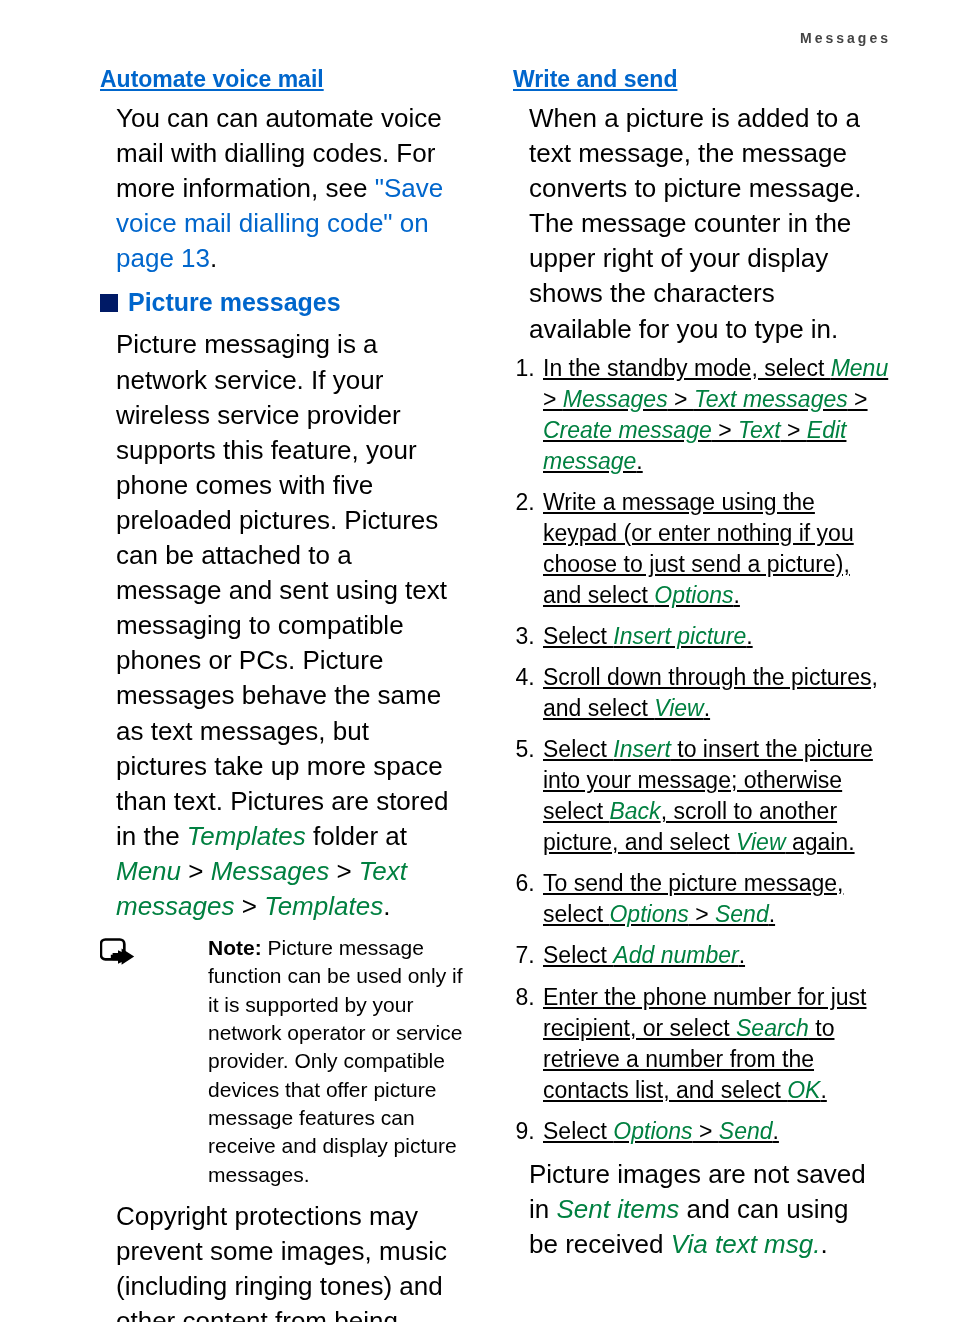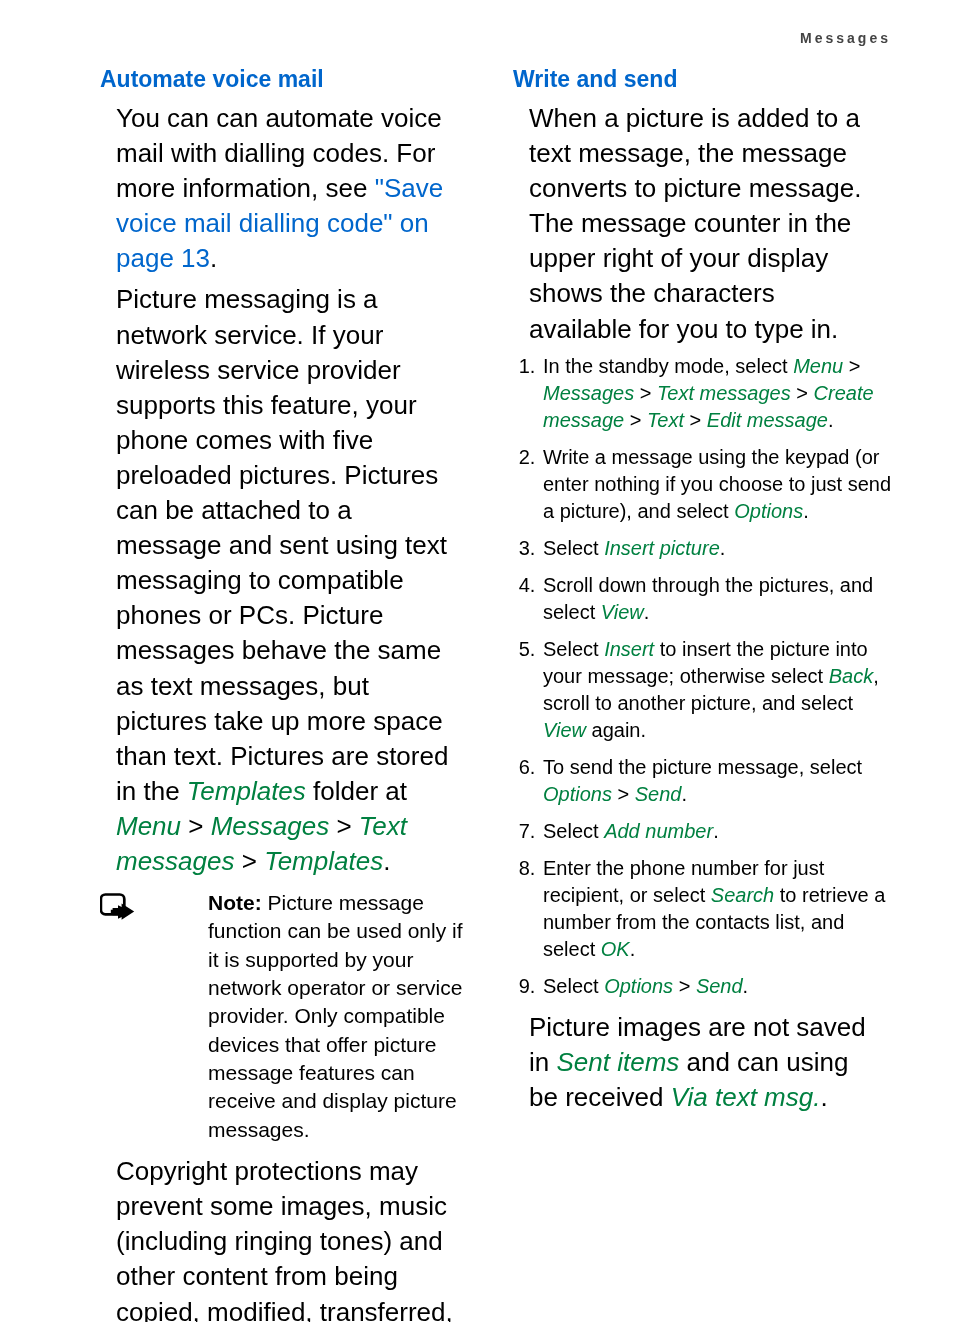--- a/index.html
+++ b/index.html
@@ -26,20 +26,21 @@
     gap: 35px;
   }
   .col {
     flex: 1;
   }
   .h1 {
     color: #0066cc;
     font-size: 23px;
     font-weight: bold;
     margin: 10px 0 8px 0;
+    text-decoration: underline;
   }
   .h2 {
     font-size: 25px;
     font-weight: bold;
     margin: 12px 0 10px 0;
     display: flex;
     align-items: center;
   }
   .h2 .sqmark {
     width: 18px;
@@ -61,24 +62,25 @@
   }
   .menupath {
     color: #008040;
     font-style: italic;
   }
   ol.steps {
     padding-left: 28px;
     margin: 6px 0;
   }
   ol.steps li {
-    font-size: 20px;
+    font-size: 23px;
     line-height: 1.35;
     margin-bottom: 10px;
     padding-left: 2px;
+    text-decoration: underline;
   }
   .notebox {
     display: flex;
     align-items: flex-start;
     margin: 10px 0;
     gap: 48px;
   }
   .note-icon-cell {
     width: 60px;
     flex: none;
@@ -118,20 +120,24 @@
   <div class="header-label">Messages</div>
 
   <div class="columns">
 
     <div class="col">
       <div class="h1">Automate voice mail</div>
       <p class="para">
         <span>You can can automate voice mail with dialling codes. For more information, see </span><span class="link">"Save voice mail dialling code" on page 13</span><span>.</span>
       </p>
 
+      <div class="h2">
+        <span class="sqmark"></span>
+        <span class="title">Picture messages</span>
+      </div>
 
       <p class="para">
         <span>Picture messaging is a network service. If your wireless service provider supports this feature, your phone comes with five preloaded pictures. Pictures can be attached to a message and sent using text messaging to compatible phones or PCs. Picture messages behave the same as text messages, but pictures take up more space than text. Pictures are stored in the </span><span class="menupath">Templates</span><span> folder at </span><span class="menupath">Menu</span><span> &gt; </span><span class="menupath">Messages</span><span> &gt; </span><span class="menupath">Text messages</span><span> &gt; </span><span class="menupath">Templates</span><span>.</span>
       </p>
 
       <div class="notebox">
         <div class="note-icon-cell">
           <svg class="note-icon" viewBox="0 0 40 32">
             <rect x="1" y="1" width="26" height="22" rx="5" ry="5" fill="none" stroke="#000" stroke-width="3"></rect>
             <polygon points="20,23 20,13 20,28 36,20.5 20,13 20,18 12,18 12,23" fill="#000"></polygon>

